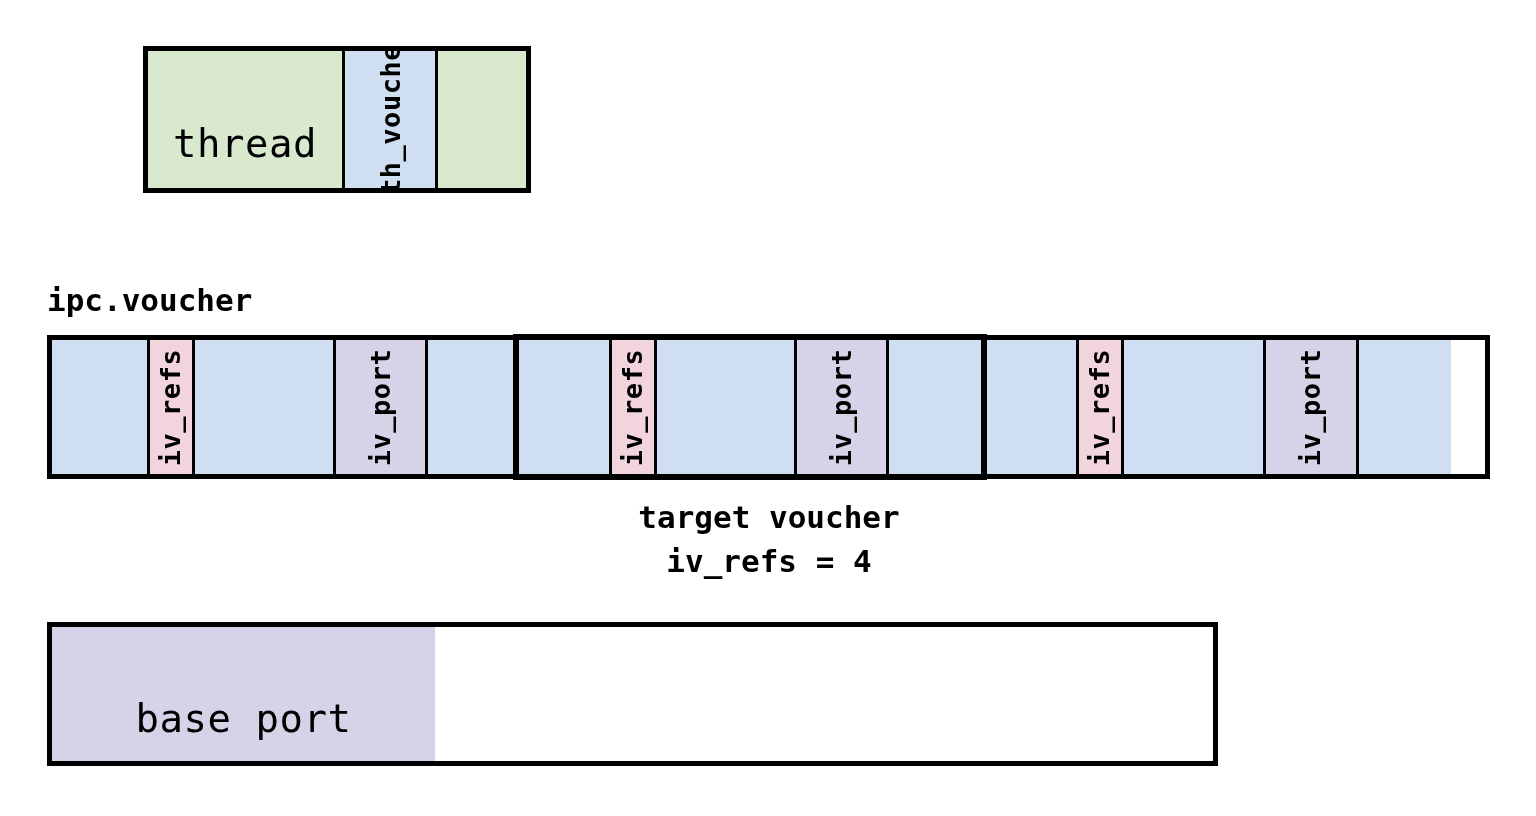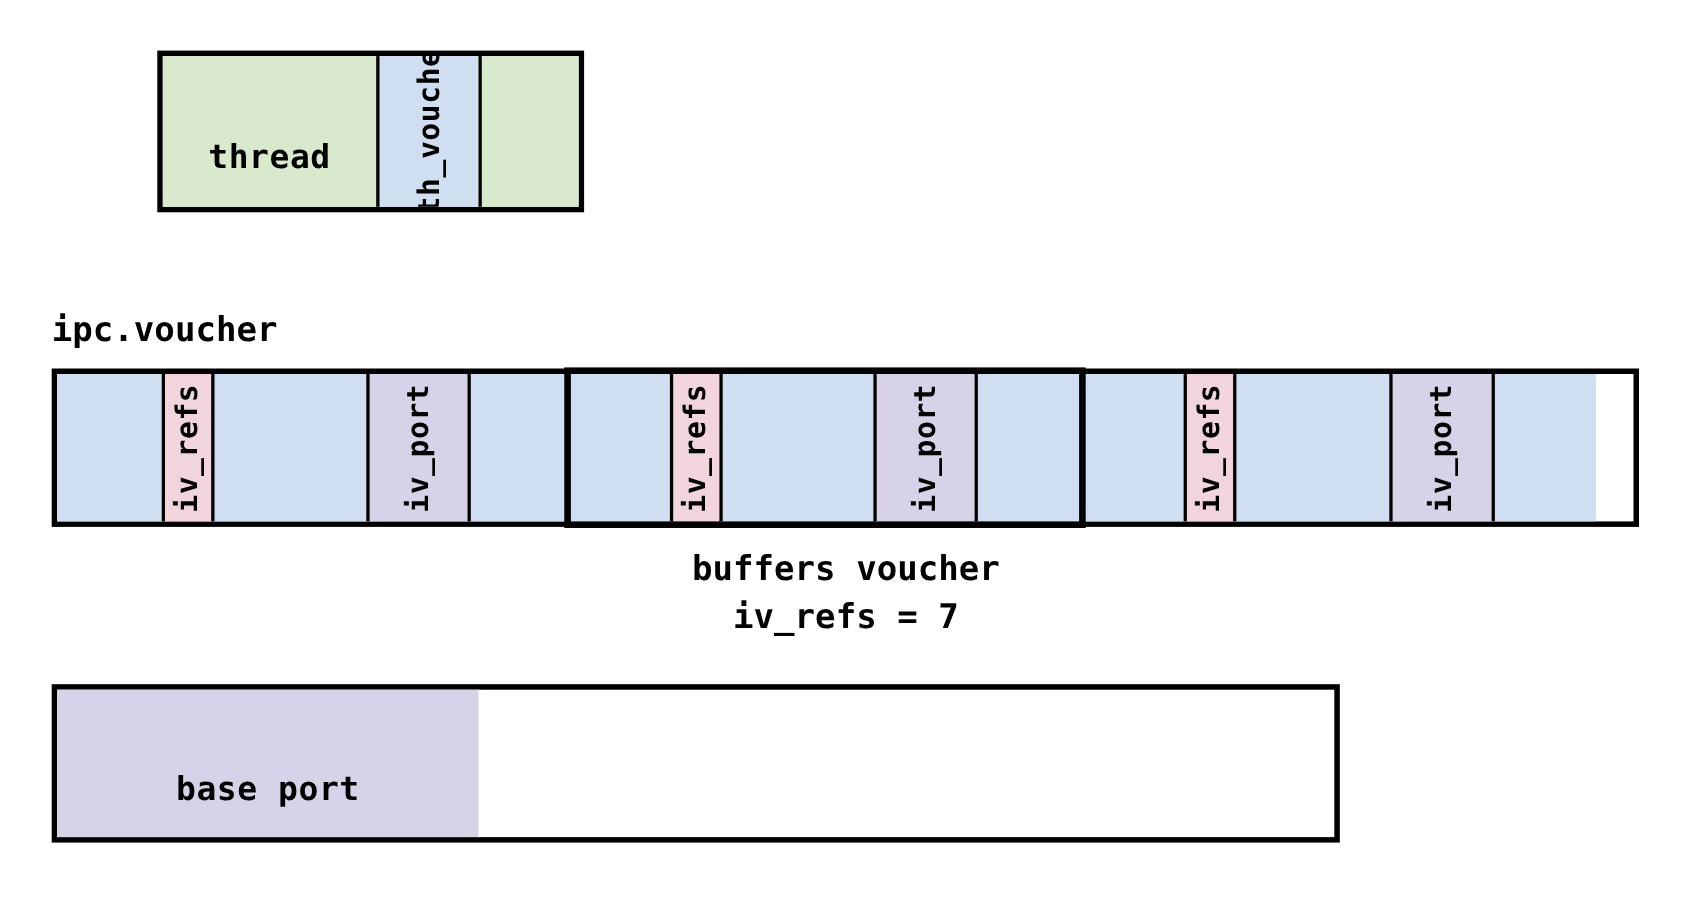--- a/index.html
+++ b/index.html
@@ -42,22 +42,22 @@
     align-items: center;
     justify-content: center;
     overflow: hidden;
     position: relative;
   }
   .cell + .cell {
     border-left: 3px solid #000000;
   }
 
   .label-h {
-    font-weight: bold;
-    font-size: 30px;
+    font-weight: normal;
+    font-size: 39px;
     letter-spacing: 0.5px;
     line-height: 1;
     white-space: nowrap;
     margin-top: 48px;
   }
 
   .label-v {
     font-weight: bold;
     font-size: 27px;
     letter-spacing: 0.5px;
@@ -176,22 +176,22 @@
         </div>
         <div class="cell" style="background: rgb(207, 223, 241); flex: 0 0 142px; width: 142px;"></div>
         <div class="cell" style="background: rgb(216, 210, 232); flex: 0 0 93px; width: 93px;">
           <span class="label-v">iv_port</span>
         </div>
         <div class="cell" style="background: rgb(207, 223, 241); flex: 0 0 95px; width: 95px;"></div>
       </div>
     </div>
 
   <div id="target-caption">
-    <div>buffers voucher</div>
-    <div>iv_refs = 7</div>
+    <div>target voucher</div>
+    <div>iv_refs = 4</div>
   </div>
 
   <div class="frame" id="bottom-bar">
       <div class="cell" style="background: rgb(216, 210, 232); flex: 0 0 383px; width: 383px;">
         <span class="label-h">base port</span>
       </div>
     </div>
 
 </div>
 

